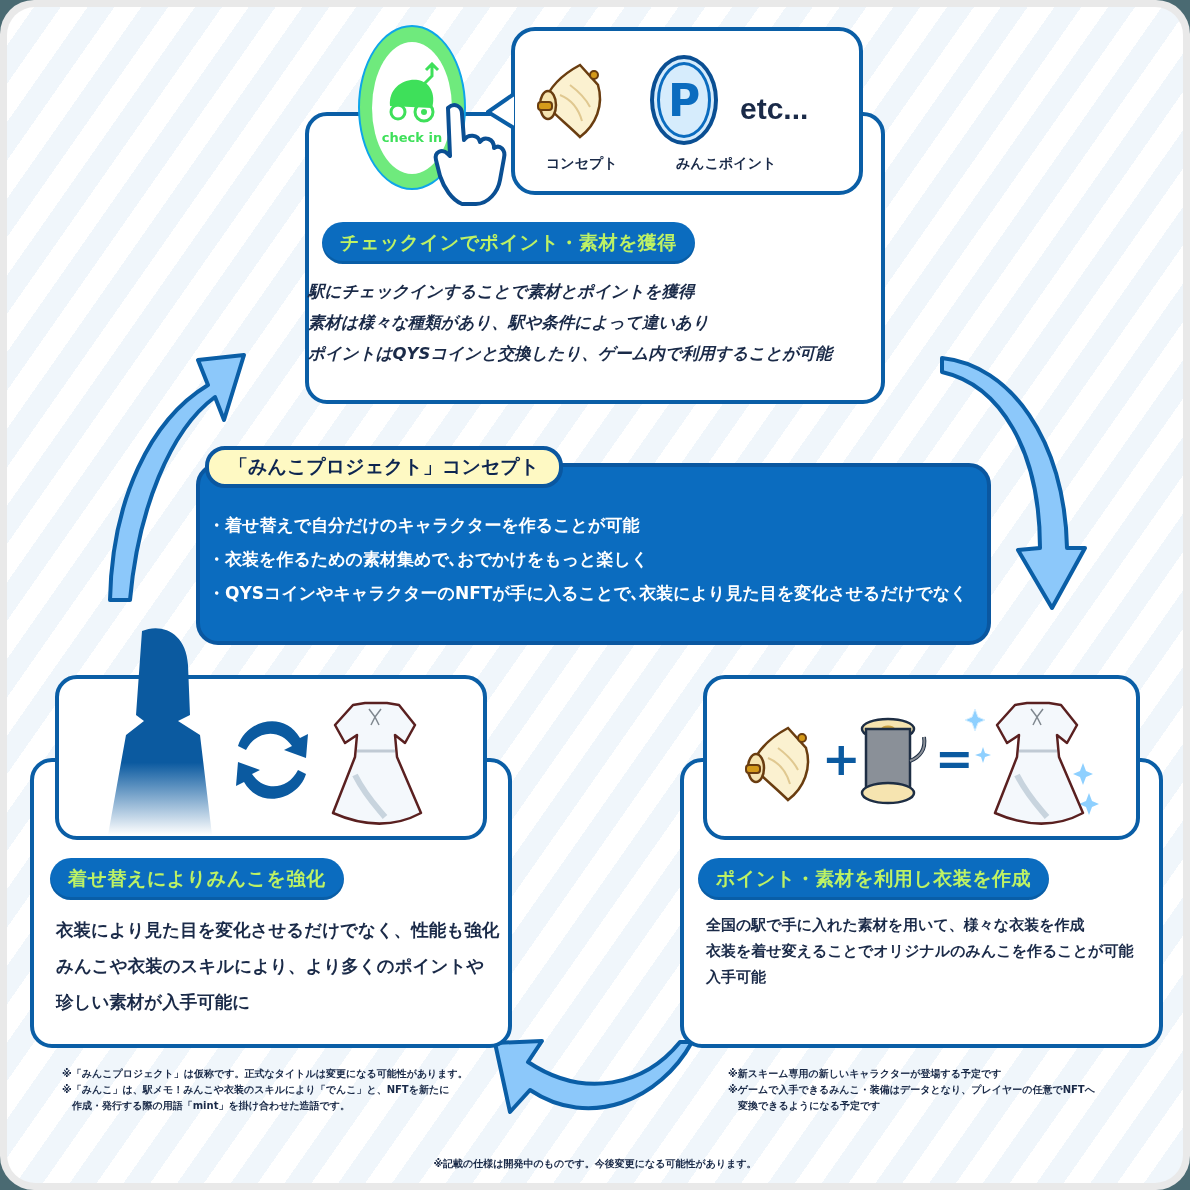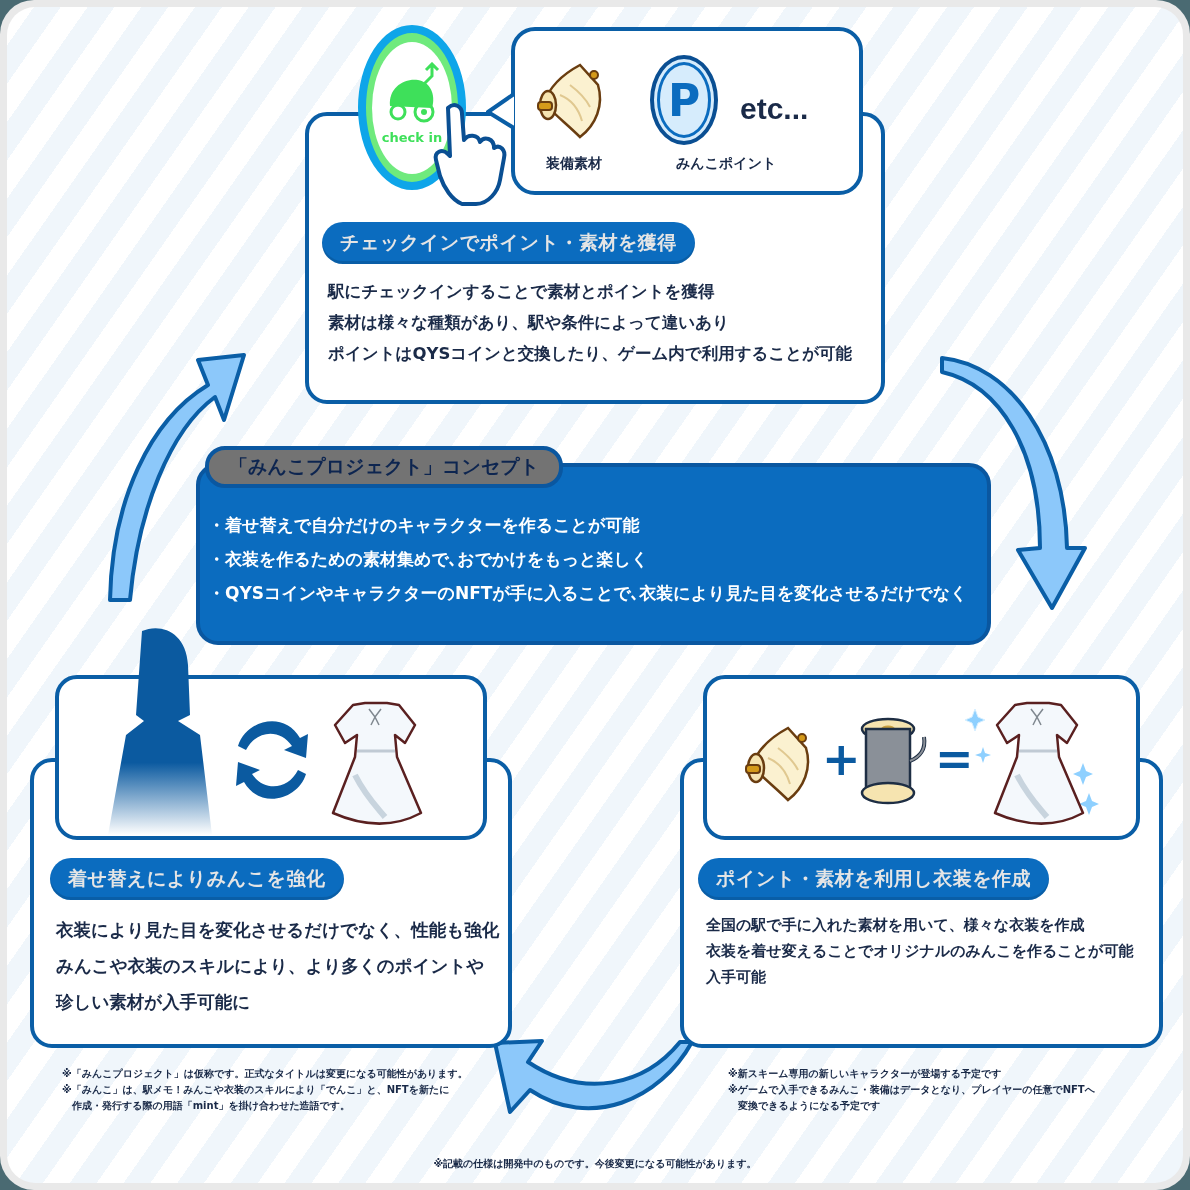--- a/index.html
+++ b/index.html
@@ -12,32 +12,32 @@
   .canvas {
     position: absolute; left: 7px; top: 7px; width: 1176px; height: 1176px;
     border-radius: 28px; overflow: hidden;
     background: repeating-linear-gradient(125deg, #ffffff 0px, #ffffff 22px, #f0f6fb 22px, #f0f6fb 44px);
   }
   .abs { position: absolute; }
   .card {
     position: absolute; background: #fff; border: 4px solid #0a5ea6; border-radius: 22px;
   }
   .pill {
-    position: absolute; background: #0b6cbf; color: #e5e5e5; font-weight: bold;
+    position: absolute; background: #0b6cbf; color: #bef264; font-weight: bold;
     border-radius: 22px; display: flex; align-items: center; padding: 0 18px;
     font-size: 19px; letter-spacing: 0.5px; box-shadow: inset 0 -3px 0 rgba(0,0,0,0.12);
   }
   .body-text { position: absolute; color: #1a2a48; font-weight: bold; font-size: 16.5px; line-height: 31px; }
   .concept {
     position: absolute; left: 196px; top: 463px; width: 795px; height: 182px;
     background: #0b6cbf; border: 4px solid #0a57a0; border-radius: 22px;
   }
   .concept-tab {
     position: absolute; left: 205px; top: 446px; height: 42px; padding: 12px 20px;
-    background: #737373; border: 4px solid #0a57a0; border-radius: 20px;
+    background: #fef9c3; border: 4px solid #0a57a0; border-radius: 20px;
     display: flex; align-items: center; font-weight: bold; font-size: 19px; color: #0d2550;
   }
   .concept-text { position: absolute; left: 208px; top: 508px; color: #fff; font-weight: bold; font-size: 17px; line-height: 34px; }
   .note { position: absolute; color: #1a2a48; font-size: 10px; font-weight: bold; line-height: 16px; }
   .item-label { position: absolute; color: #1a2a48; font-size: 14px; font-weight: bold; }
 </style>
 </head>
 <body>
 
 <div class="frame"></div>
@@ -65,50 +65,50 @@
   <path d="M28 2 L2 20 L28 36" fill="#fff" stroke="#0a5ea6" stroke-width="4" stroke-linejoin="round"></path>
 </svg>
 
 <svg class="abs" style="left:530px;top:55px;width:80px;height:90px">
   <path d="M14 48 C 20 30, 35 18, 50 10 L 68 30 C 74 50, 66 70, 50 82 C 38 70, 25 60, 14 48 Z" fill="#fbf1d0" stroke="#6a3d10" stroke-width="2.5"></path>
   <path d="M30 40 C 40 44, 48 52, 52 66 M40 30 C 48 36, 56 44, 60 52" fill="none" stroke="#e0c890" stroke-width="2"></path>
   <ellipse cx="18" cy="50" rx="8" ry="14" fill="#f6e4b0" stroke="#6a3d10" stroke-width="2.5"></ellipse>
   <rect x="8" y="47" width="14" height="8" rx="3" fill="#d59a1a" stroke="#6a3d10" stroke-width="2"></rect>
   <circle cx="64" cy="20" r="4" fill="#d59a1a" stroke="#6a3d10" stroke-width="2"></circle>
 </svg>
-<div class="item-label" style="left:546px;top:155px;">装備素材</div>
+<div class="item-label" style="left:546px;top:155px;">コンセプト</div>
 
 <div class="abs" style="left:650px;top:55px;width:68px;height:90px;border-radius:50%;background:#d6ecfc;border:4px solid #0a4f93;display:flex;align-items:center;justify-content:center;">
   <div style="width:54px;height:76px;border-radius:50%;border:3px solid #0b6cbf;display:flex;align-items:center;justify-content:center;">
     <span style="font-size:44px;font-weight:bold;color:#0b6cbf;font-family:'DejaVu Sans',sans-serif;">P</span>
   </div>
 </div>
 <div class="item-label" style="left:636px;top:155px;margin-left:40px;">みんこポイント</div>
 
 <div class="abs" style="left:740px;top:92px;font-size:30px;font-weight:bold;color:#1a2a48;font-family:Liberation Sans, sans-serif;">etc...</div>
 
-<div class="abs" style="left:358px;top:25px;width:108px;height:165px;border-radius:50%;background:#6fea7d;border:8px solid #0ea5e9;display:flex;align-items:center;justify-content:center;">
+<div class="abs" style="left:358px;top:25px;width:108px;height:165px;border-radius:50%;background:#6fea7d;border:2px solid #0ea5e9;display:flex;align-items:center;justify-content:center;">
   <div style="width:80px;height:132px;border-radius:50%;background:#ffffff;position:relative;">
     <svg class="abs" style="left:14px;top:20px;width:54px;height:70px">
       <path d="M40 8 L46 2 L52 8 M46 2 L46 14 L36 24" fill="none" stroke="#3ee05a" stroke-width="3"></path>
       <path d="M4 44 C 2 26, 18 16, 32 18 C 44 20, 50 32, 46 46 Z" fill="#3ee05a"></path>
       <circle cx="12" cy="50" r="7" fill="none" stroke="#3ee05a" stroke-width="3"></circle>
       <circle cx="38" cy="50" r="9" fill="none" stroke="#3ee05a" stroke-width="3"></circle>
       <circle cx="38" cy="50" r="3" fill="#3ee05a"></circle>
     </svg>
     <div class="abs" style="left:4px;top:88px;width:72px;text-align:center;color:#3ee05a;font-weight:bold;font-size:13px;">check in</div>
   </div>
 </div>
 
 <svg class="abs" style="left:428px;top:100px;width:80px;height:110px">
   <path d="M20 8 C 26 2, 34 6, 34 14 L 36 40 C 40 34, 50 34, 52 42 C 56 36, 66 38, 66 48 C 72 44, 78 50, 76 58 L 72 80 C 70 92, 60 104, 48 104 L 34 104 C 24 100, 16 88, 12 76 L 8 60 C 6 52, 14 48, 20 54 L 22 56 Z" fill="#fff" stroke="#0a4f93" stroke-width="4" stroke-linejoin="round"></path>
 </svg>
 
 <div class="pill" style="left:322px;top:222px;height:42px;">チェックインでポイント・素材を獲得</div>
-<div class="body-text" style="left:328px;top:276px;">
+<div class="body-text" style="left:308px;top:276px;font-style:italic;">
   <div>駅にチェックインすることで素材とポイントを獲得</div>
   <div>素材は様々な種類があり、駅や条件によって違いあり</div>
   <div>ポイントはQYSコインと交換したり、ゲーム内で利用することが可能</div>
 </div>
 
 <div class="concept"></div>
 <div class="concept-tab">「みんこプロジェクト」コンセプト</div>
 <div class="concept-text">
   <div>・着せ替えで自分だけのキャラクターを作ることが可能</div>
   <div>・衣装を作るための素材集めで､おでかけをもっと楽しく</div>

